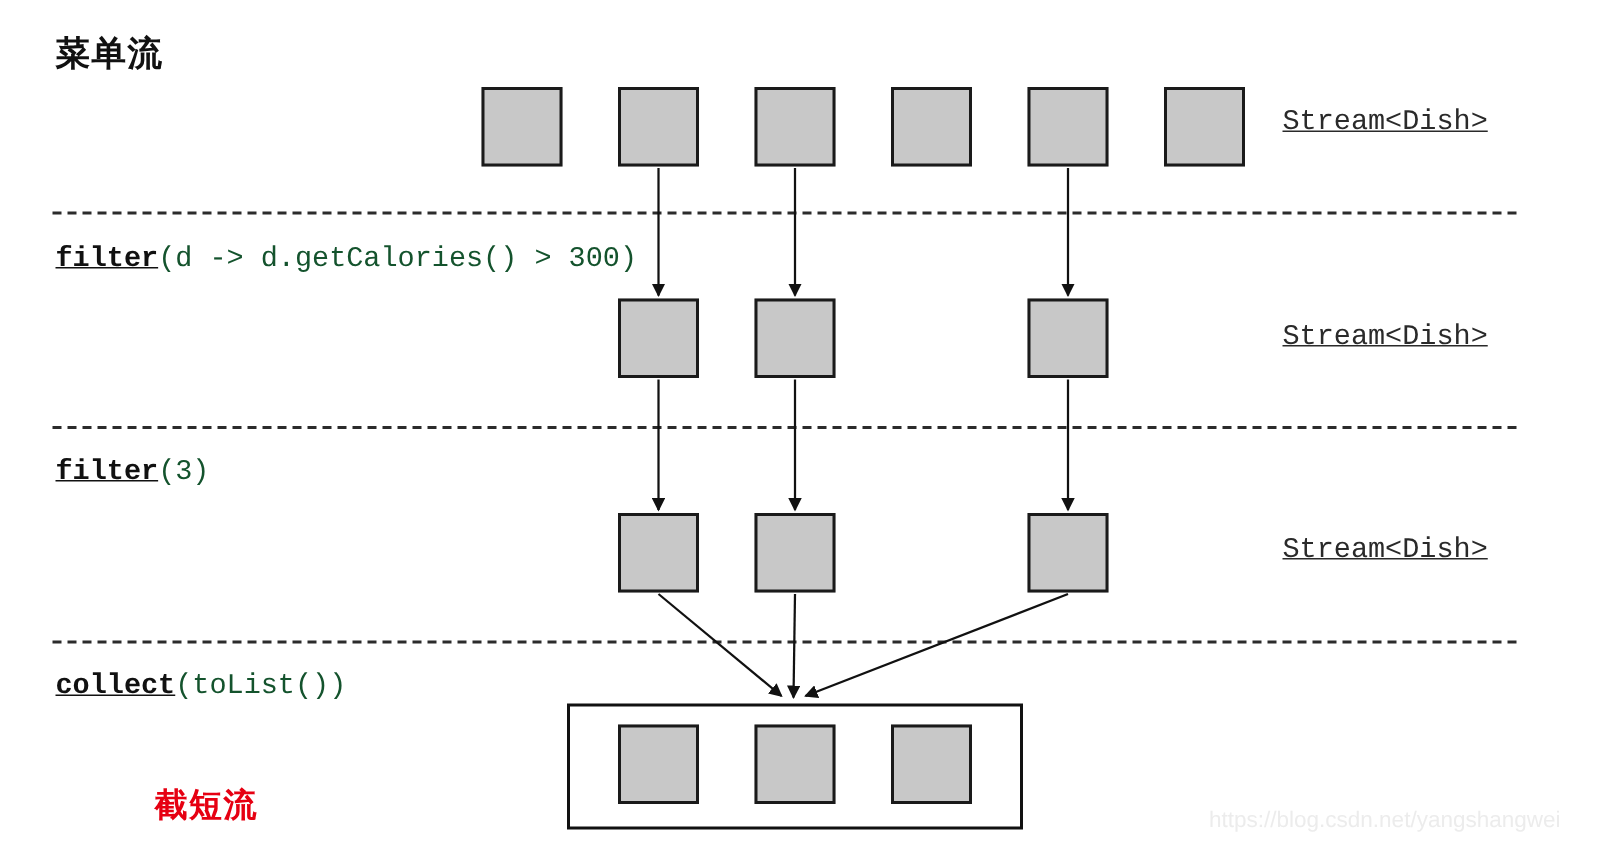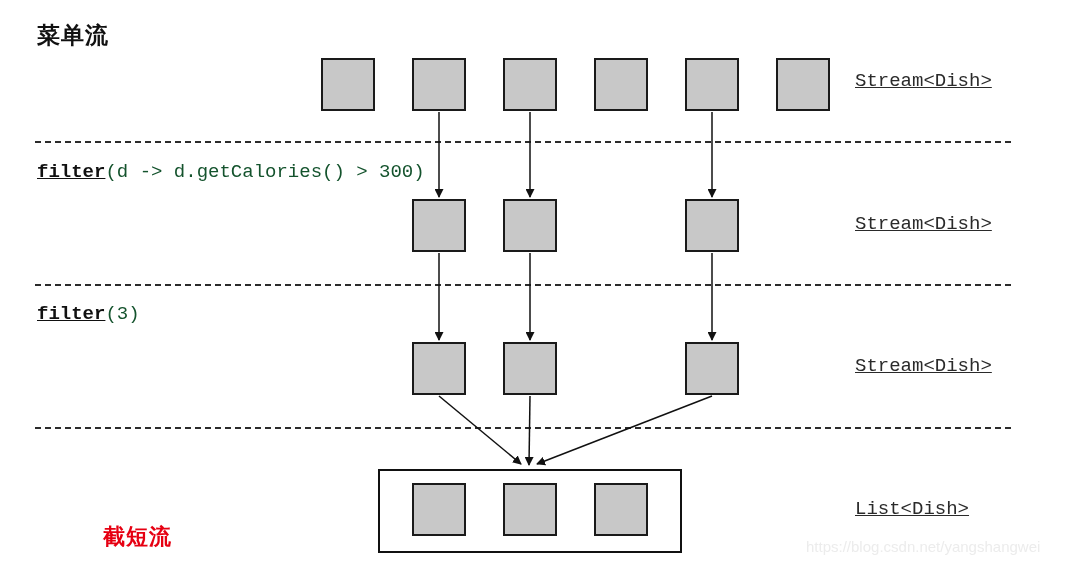--- a/index.html
+++ b/index.html
@@ -83,25 +83,25 @@
     <line x1="530" y1="396" x2="529" y2="465" stroke="#111" stroke-width="1.5" marker-end="url(#arrow)"></line>
     <line x1="712" y1="396" x2="537" y2="464" stroke="#111" stroke-width="1.5" marker-end="url(#arrow)"></line>
   </svg>
 
   <div class="title">菜单流</div>
 
   <div class="op" style="top:161px"><span class="op-name">filter</span><span class="op-args">(d -&gt; d.getCalories() &gt; 300)</span></div>
 
   <div class="op" style="top:303px"><span class="op-name">filter</span><span class="op-args">(3)</span></div>
 
+  <div class="op" style="top:446px"><span class="op-name">collect</span><span class="op-args">(toList())</span></div>
 
   <div class="type-label" style="top:70px">Stream&lt;Dish&gt;</div>
   <div class="type-label" style="top:213px">Stream&lt;Dish&gt;</div>
   <div class="type-label" style="top:355px">Stream&lt;Dish&gt;</div>
-  <div class="type-label" style="top:498px">List&lt;Dish&gt;</div>
 
   <div class="list-container"></div>
 
   <div class="annotation">截短流</div>
 
   <div class="watermark">https://blog.csdn.net/yangshangwei</div>
 <div class="box" style="left: 321px; top: 58px;"></div>
     <div class="box" style="left: 412px; top: 58px;"></div>
     <div class="box" style="left: 503px; top: 58px;"></div>
     <div class="box" style="left: 594px; top: 58px;"></div>

